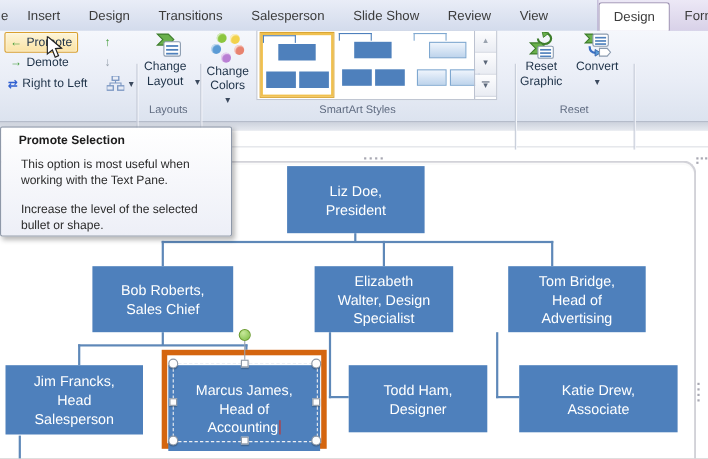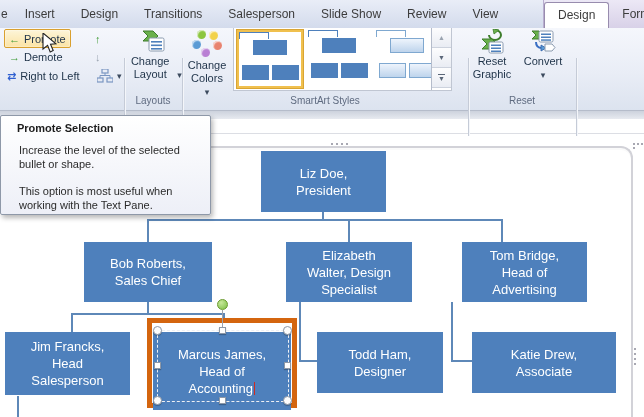--- a/index.html
+++ b/index.html
@@ -339,21 +339,21 @@
   <div class="hnd hc" style="left:283px;top:326px;"></div>
   <div class="hnd hc" style="left:153px;top:396px;"></div>
   <div class="hnd hc" style="left:283px;top:396px;"></div>
   <div class="hnd hs" style="left:219px;top:327px;"></div>
   <div class="hnd hs" style="left:219px;top:397px;"></div>
   <div class="hnd hs" style="left:154px;top:362px;"></div>
   <div class="hnd hs" style="left:284px;top:362px;"></div>
 
   <div class="tooltip">
     <div class="tt-title">Promote Selection</div>
+    <div class="tt-body">This option is most useful when working with the Text Pane.</div>
     <div class="tt-body">Increase the level of the selected bullet or shape.</div>
-    <div class="tt-body">This option is most useful when working with the Text Pane.</div>
   </div>
 
   <svg class="cursor" width="15" height="21" viewBox="0 0 15 21">
     <path d="M1 0 L1 16 L5.6 12.4 L8.2 19 L11.2 17.6 L8.5 11.2 L14 10.8 Z" fill="#fff" stroke="#222" stroke-width="1.1"></path>
   </svg>
 
 </div>
 
 </body></html>

